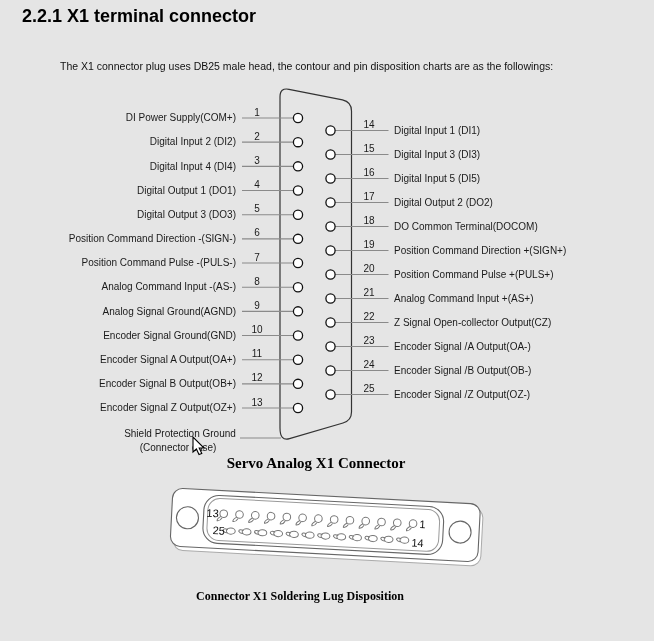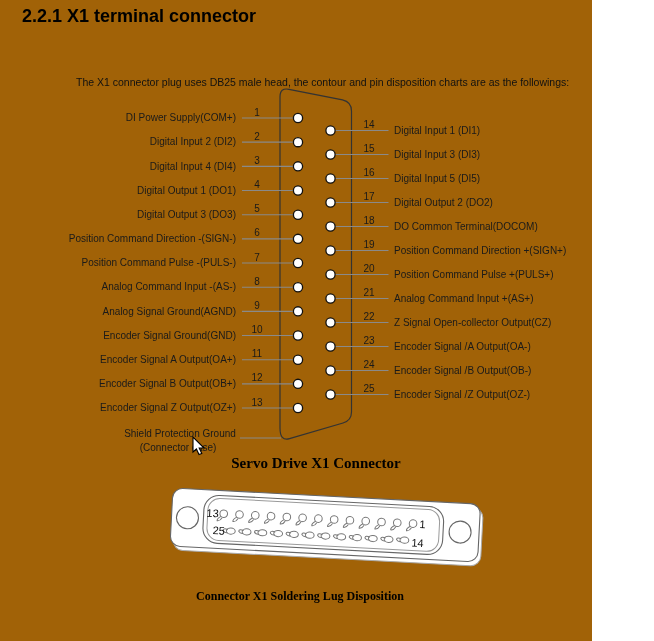--- a/index.html
+++ b/index.html
@@ -1,20 +1,20 @@
 <!DOCTYPE html>
 <html><head>
 <meta charset="utf-8">
 <style>
   html,body{margin:0;padding:0;background:#fff;}
-  .page{position:relative;width:592px;height:641px;background:#a16207;overflow:hidden;
+  .page{position:relative;width:654px;height:641px;background:#e5e5e5;overflow:hidden;
         font-family:"Liberation Sans",sans-serif;color:#1a1a1a;text-decoration:underline;}
   .section-title{position:absolute;left:22px;top:6px;margin:0;font-size:18px;font-weight:bold;
         font-family:"Liberation Sans",sans-serif;color:#000;}
-  .intro{position:absolute;left:60px;top:60px;margin:16px;font-size:10.5px;color:#111;}
+  .intro{position:absolute;left:60px;top:60px;margin:0;font-size:10.5px;color:#111;}
   .caption{position:absolute;text-align:center;font-family:"Liberation Serif",serif;
         font-weight:bold;color:#000;}
   .caption1{left:166px;top:455px;width:300px;font-size:15px;}
   .caption2{left:150px;top:589px;width:300px;font-size:12px;}
   svg{position:absolute;left:0;}
   #pin-svg{top:80px;}
   #lug-svg{top:478px;}
   .pin-label{font:10px "Liberation Sans",sans-serif;fill:#1a1a1a;}
   .pin-num{font:10px "Liberation Sans",sans-serif;fill:#1a1a1a;}
   .shield-label{font:10px "Liberation Sans",sans-serif;fill:#1a1a1a;}
@@ -191,21 +191,21 @@
 
     <line x1="240" y1="438" x2="281" y2="438" stroke="#8a8a8a" stroke-width="1.1"></line>
     <text class="shield-label" x="180" y="437" text-anchor="middle">Shield Protection Ground</text>
     <text class="shield-label" x="178" y="451" text-anchor="middle">(Connector case)</text>
 
     <g transform="translate(193,437)">
       <polygon points="0,0 0,15 3.4,12 6,17.6 8.8,16.4 6.2,11 11,11" fill="#fff" stroke="#000" stroke-width="1.1"></polygon>
     </g>
   </svg>
 
-  <div class="caption caption1">Servo Drive X1 Connector</div>
+  <div class="caption caption1">Servo Analog X1 Connector</div>
 
   <svg id="lug-svg" width="654" height="112" viewBox="0 478 654 112">
     <g transform="translate(173,488) rotate(3)">
       <rect x="3" y="4" width="308" height="58" rx="10" fill="#fff" stroke="#aaa" stroke-width="1"></rect>
       <rect x="0" y="0" width="308" height="58" rx="10" fill="#fff" stroke="#666" stroke-width="1.1"></rect>
       <circle cx="16" cy="29" r="11" fill="#fff" stroke="#666" stroke-width="1.1"></circle>
       <circle cx="289" cy="29" r="11" fill="#fff" stroke="#666" stroke-width="1.1"></circle>
       <rect x="32" y="5" width="240" height="48" rx="15" fill="#fff" stroke="#666" stroke-width="1.1"></rect>
       <rect x="36" y="8" width="232" height="42" rx="12" fill="none" stroke="#9a9a9a" stroke-width="1"></rect>
       <g id="lugs">

